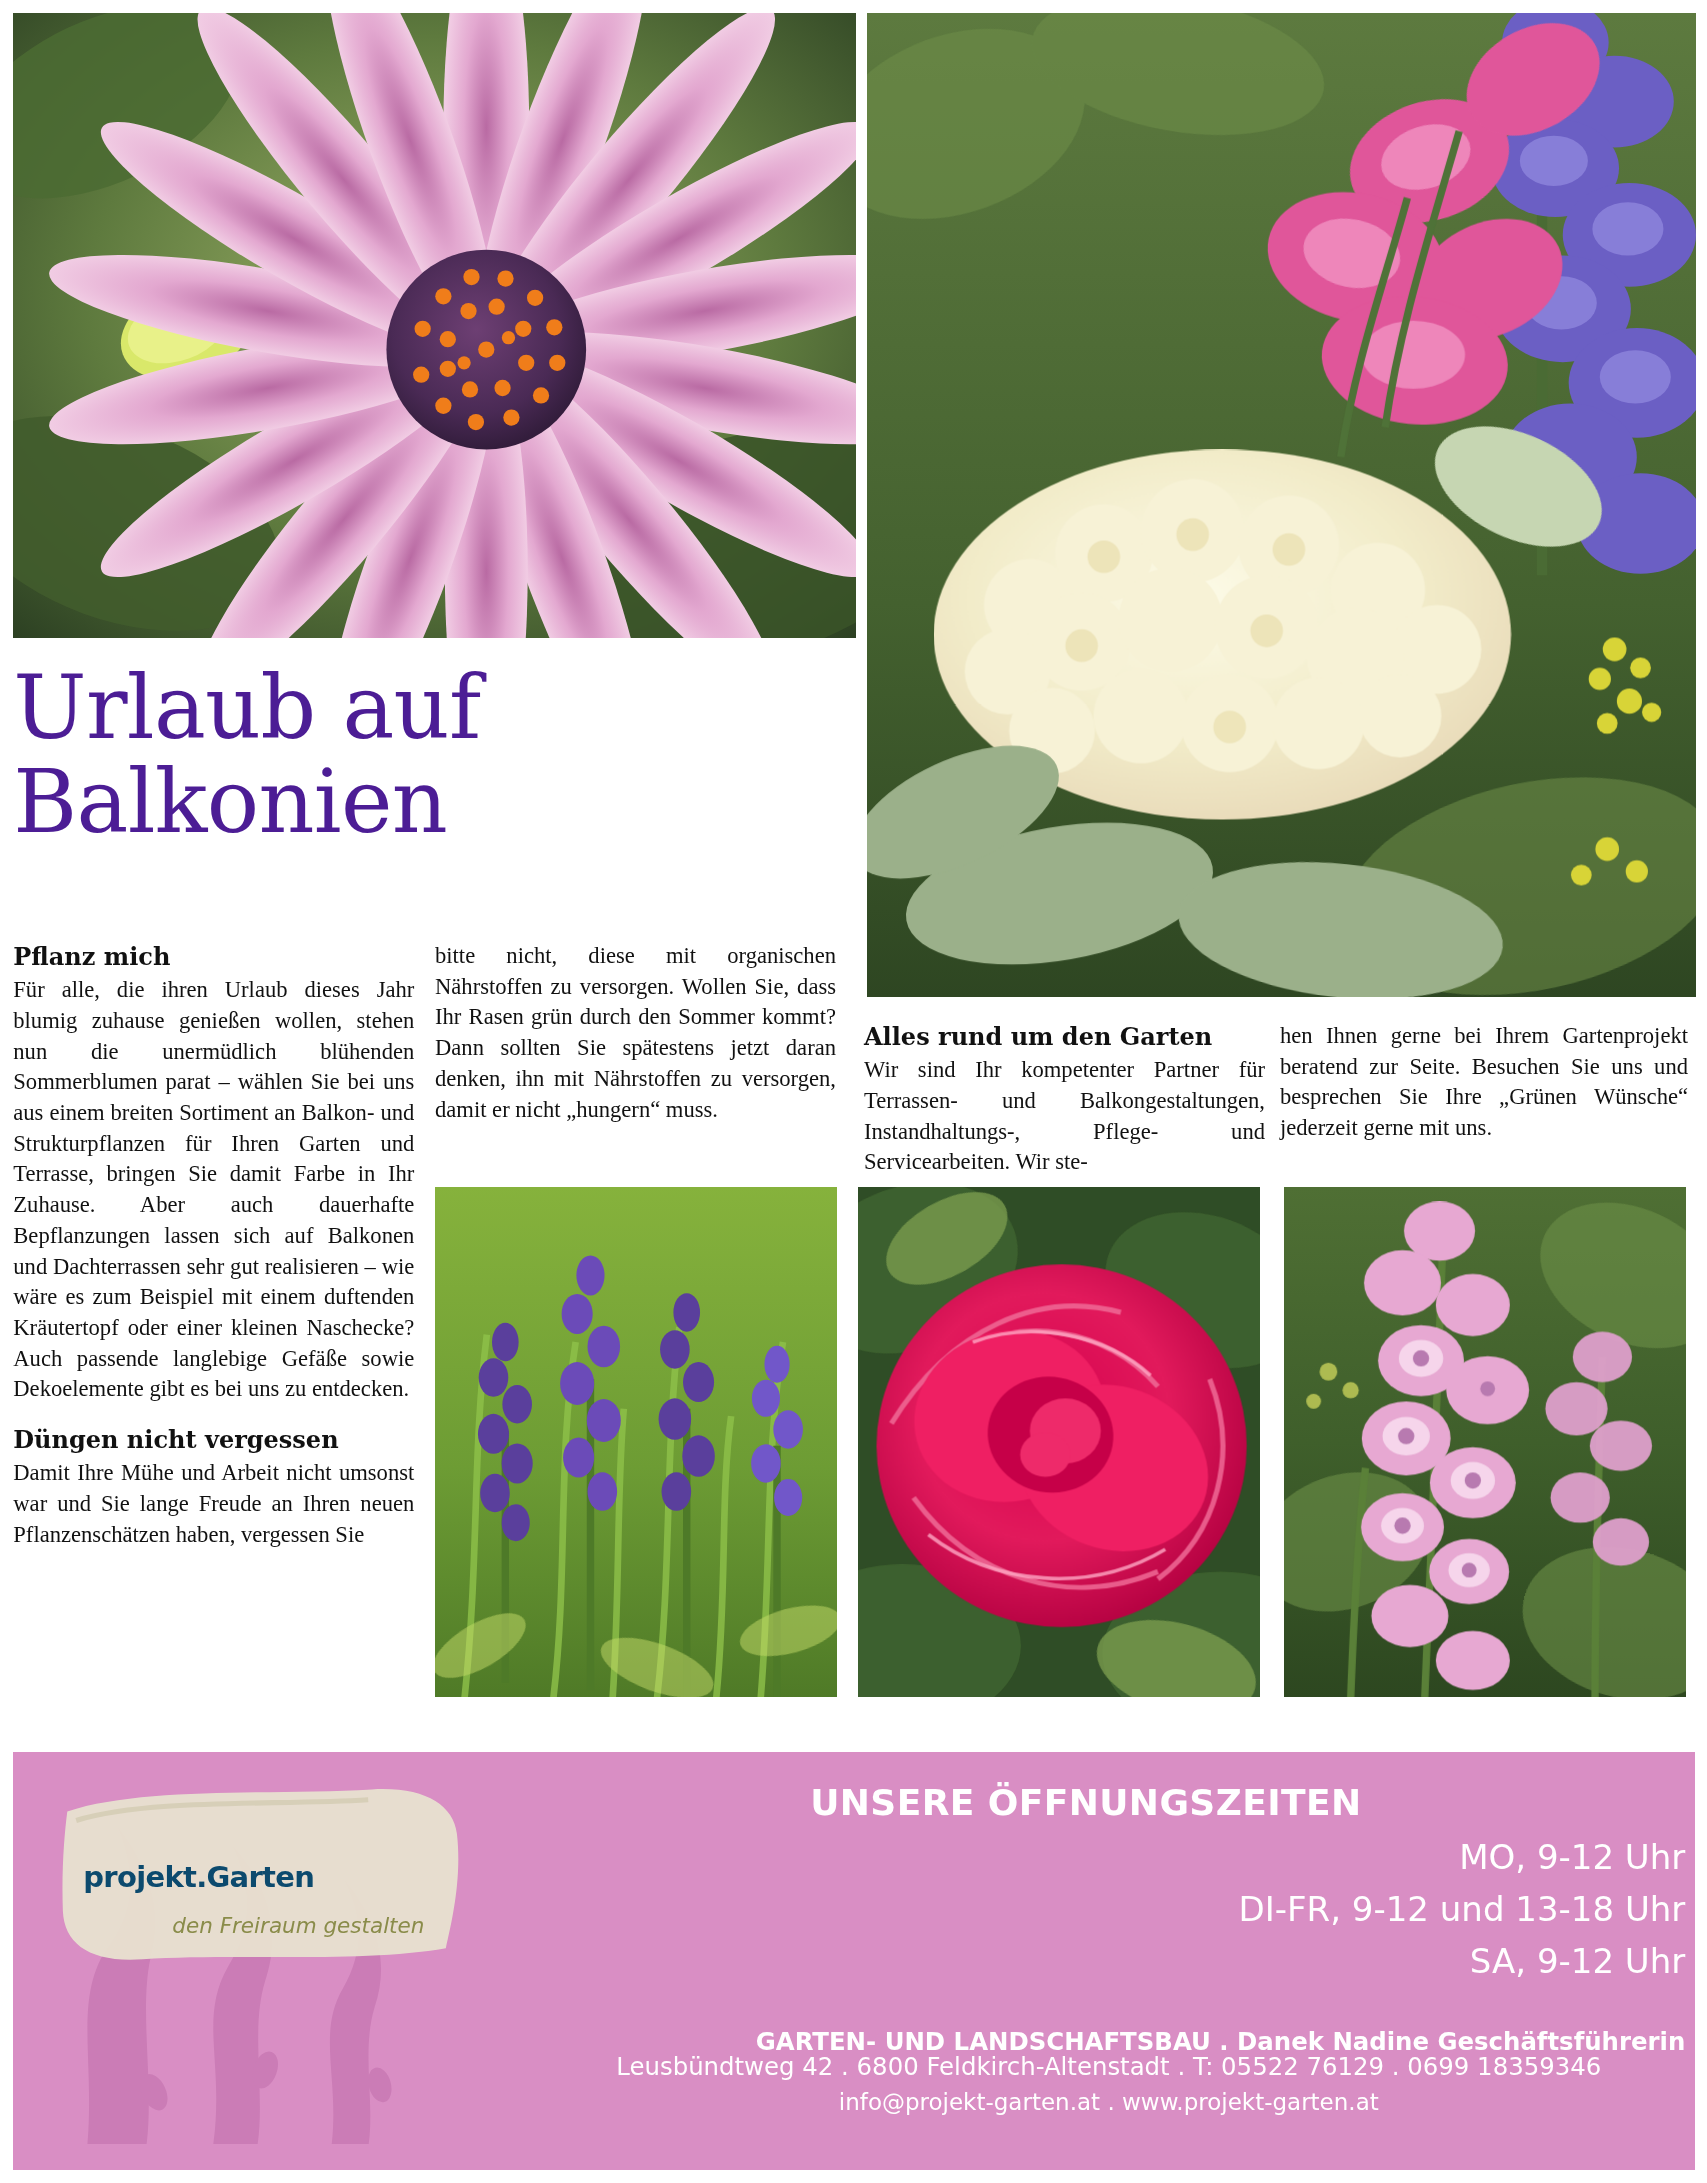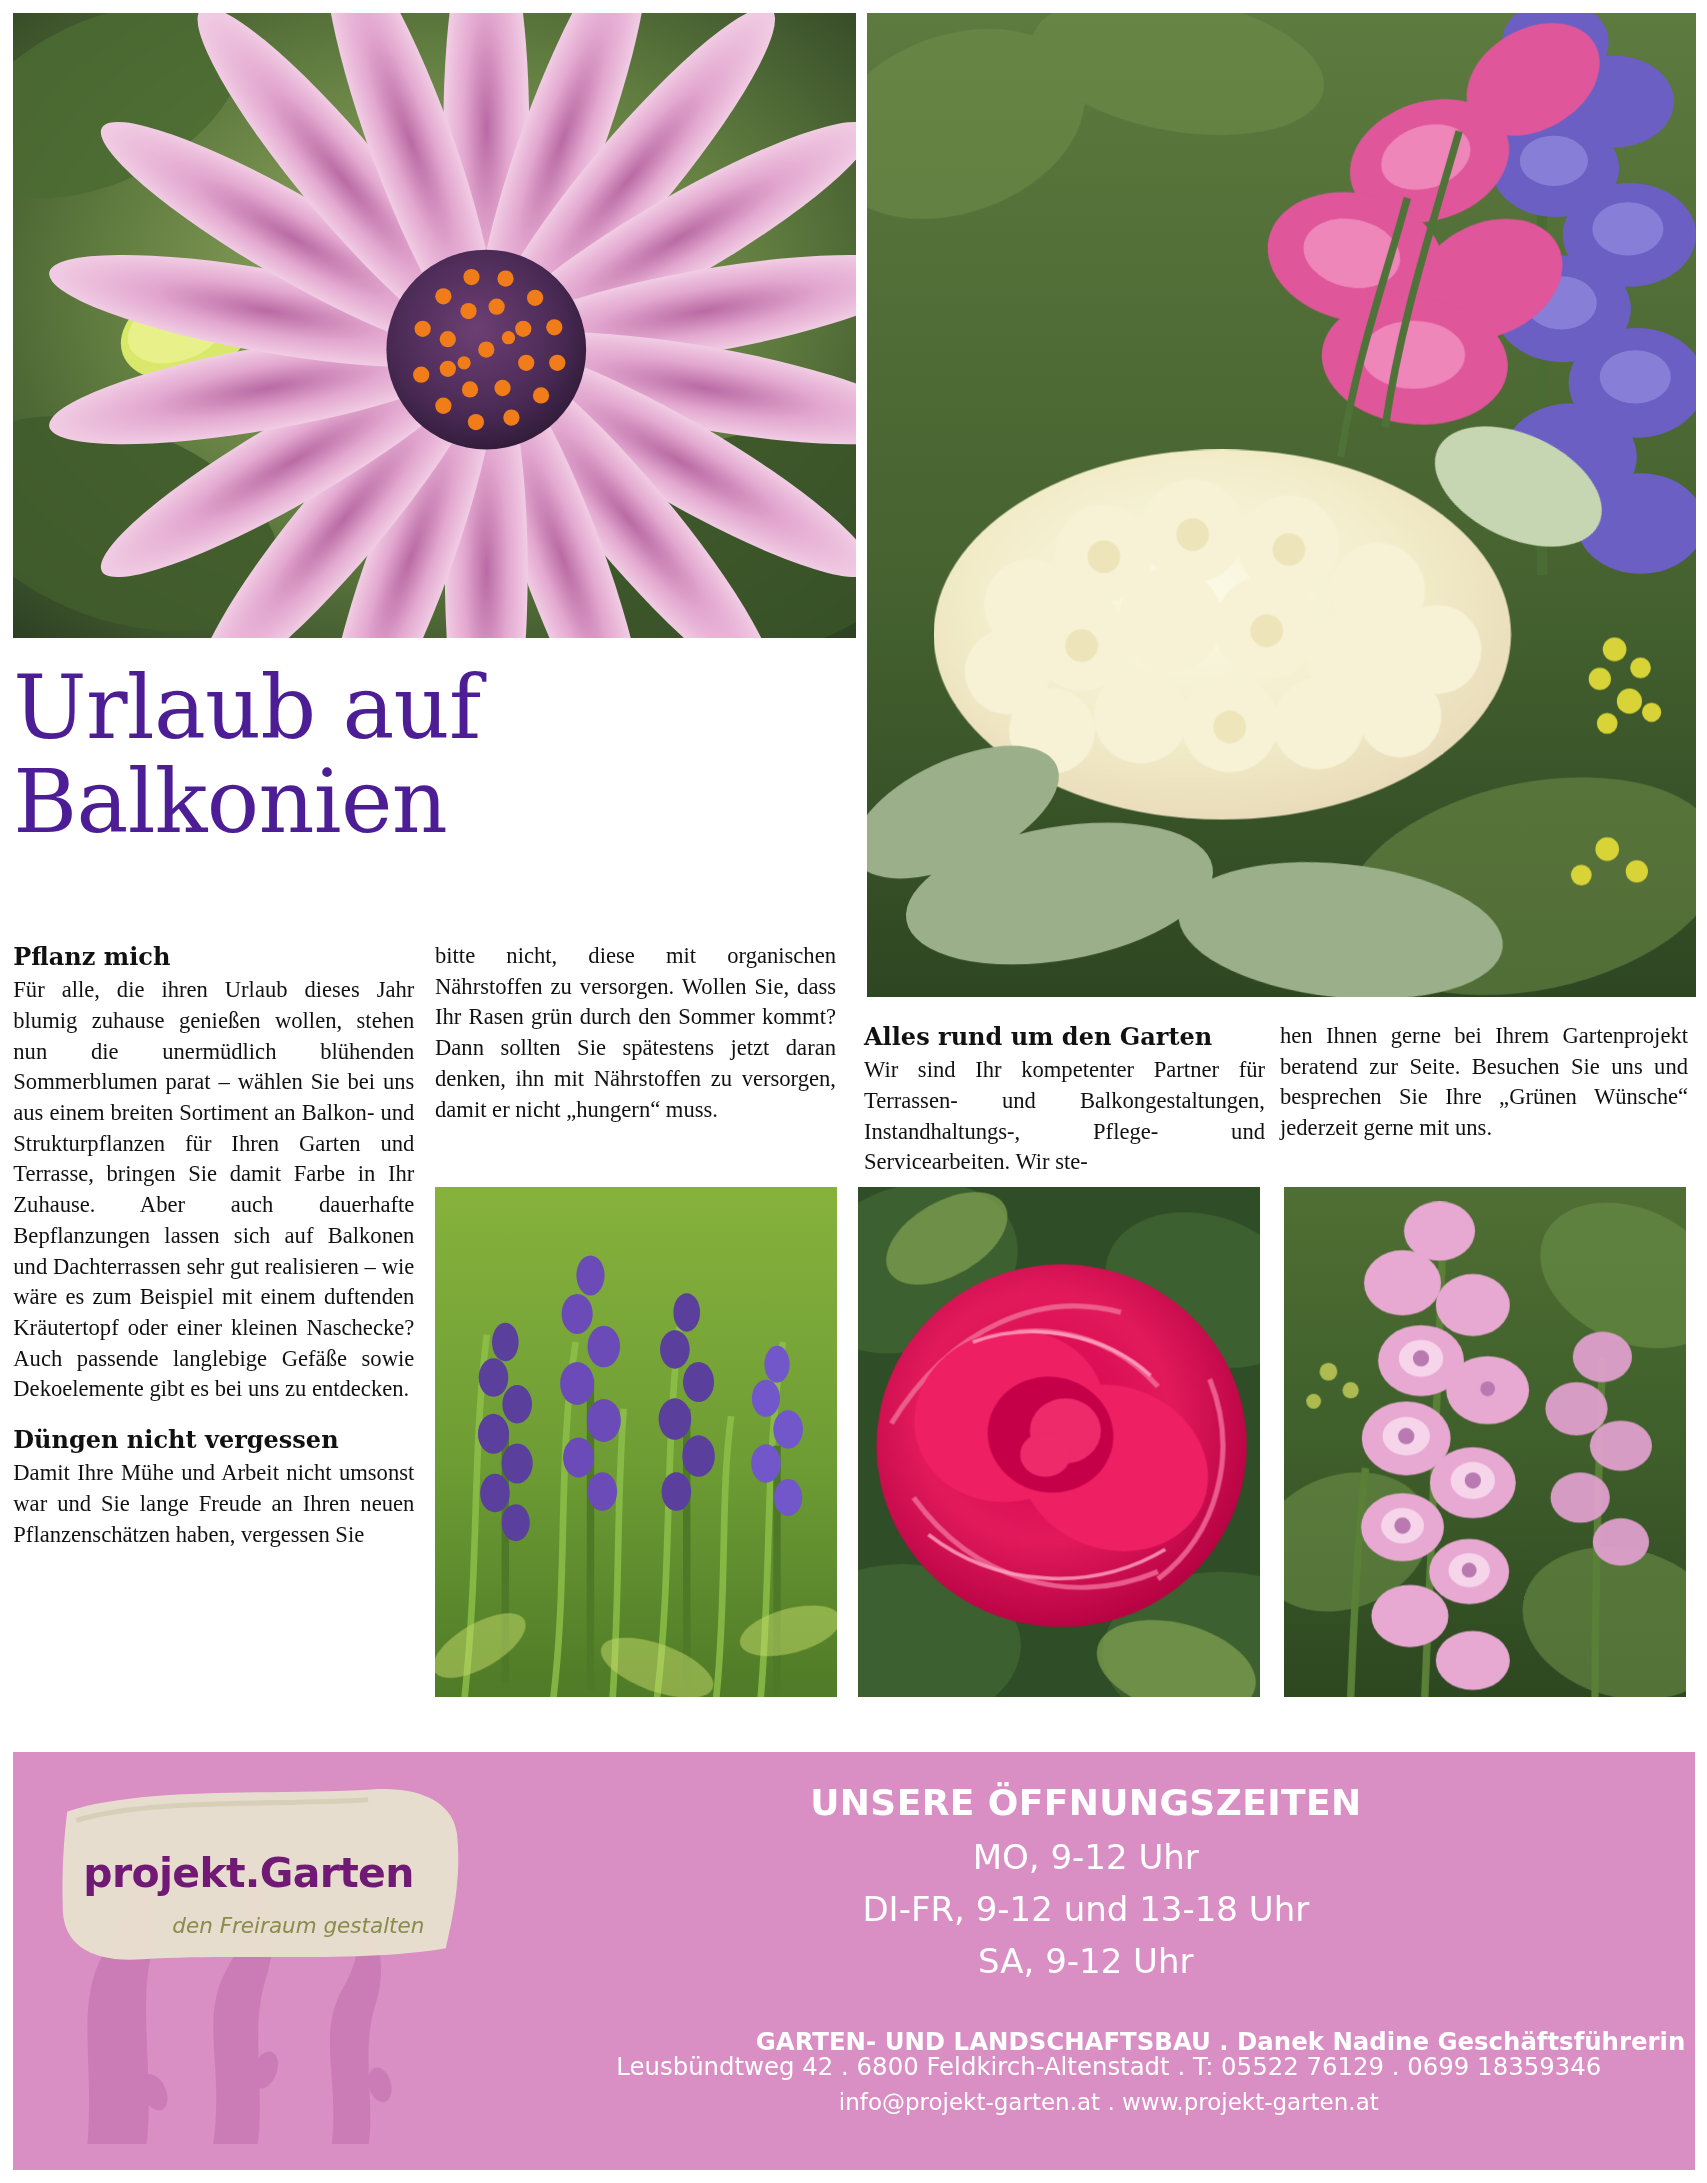--- a/index.html
+++ b/index.html
@@ -61,46 +61,46 @@
     background: #d98ec4;
     overflow: hidden;
   }
   .footer-deco {
     position:absolute; left: 30px; top: 22px; width: 459px; height: 370px;
   }
   .logo-box {
     position:absolute; left: 41px; top: 30px; width: 414px; height: 192px;
   }
   .logo-text {
-    position:absolute; left: 70px; top: 97px;
+    position:absolute; left: 70px; top: 108px;
     font-family: "DejaVu Sans", sans-serif;
     font-weight: 700;
-    font-size: 41px;
-    color: #701a75;
+    font-size: 29px;
+    color: #0c4a6e;
     letter-spacing: -0.7px;
   }
   .logo-sub {
     position:absolute; left: 159px; top: 161px;
     font-family: "DejaVu Sans", sans-serif;
     font-style: italic;
     font-size: 21.5px;
     color: #8a8c4a;
   }
   .hours-title {
     position:absolute; left: 473px; top: 30px; width: 1199px;
     text-align:center;
     font-family: "DejaVu Sans", sans-serif;
     font-weight: 700;
     font-size: 36px;
     color: #ffffff;
     letter-spacing: 0.4px;
   }
   .hours-line {
     position:absolute; left: 473px; width: 1199px;
-    text-align:center;
+    text-align:right;
     font-family: "DejaVu Sans", sans-serif;
     font-size: 34px;
     color: #ffffff;
   }
   #hours0 { top: 85px; }
   #hours1 { top: 137px; }
   #hours2 { top: 189px; }
 
   .contact-bold {
     position:absolute; left: 473px; top: 263px; width: 1199px;

